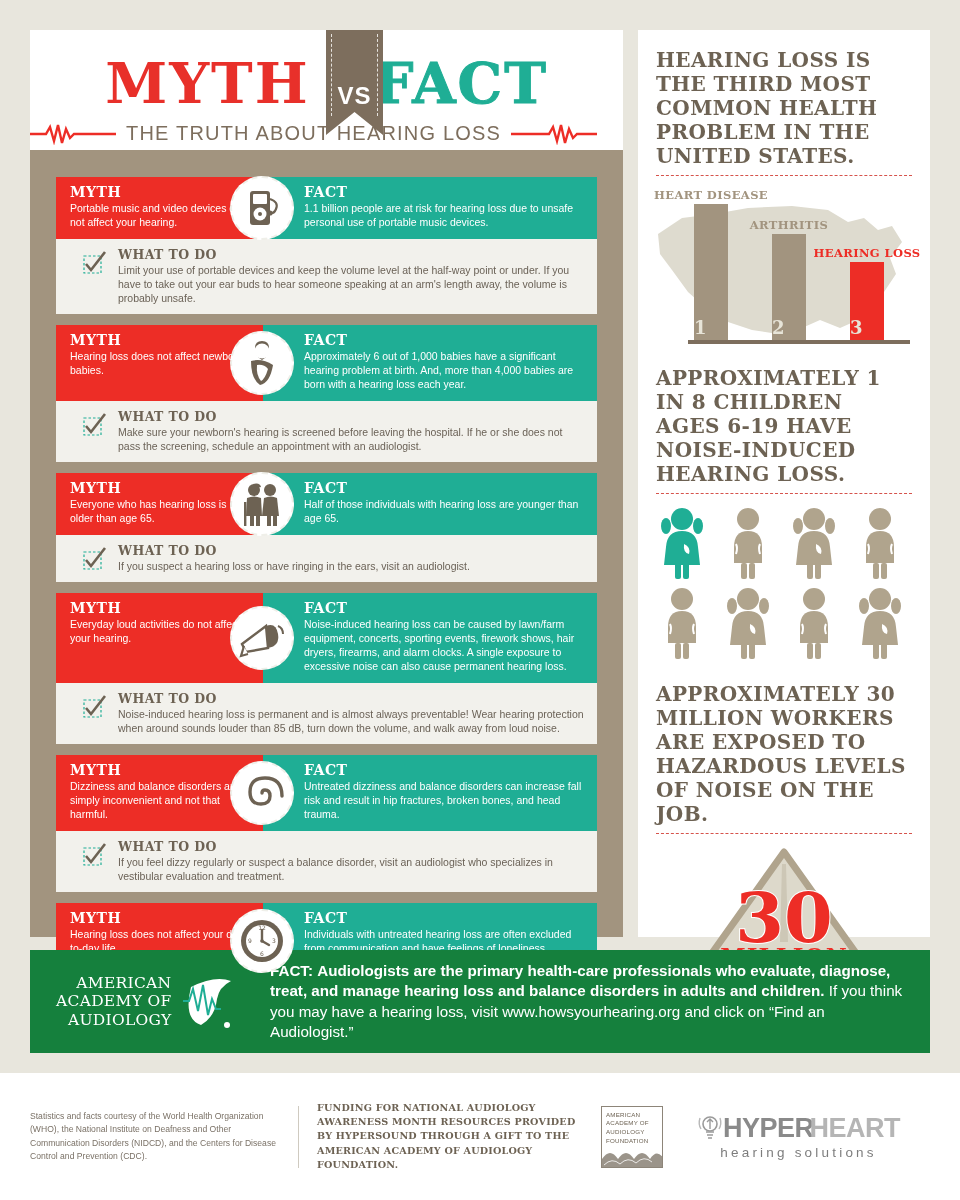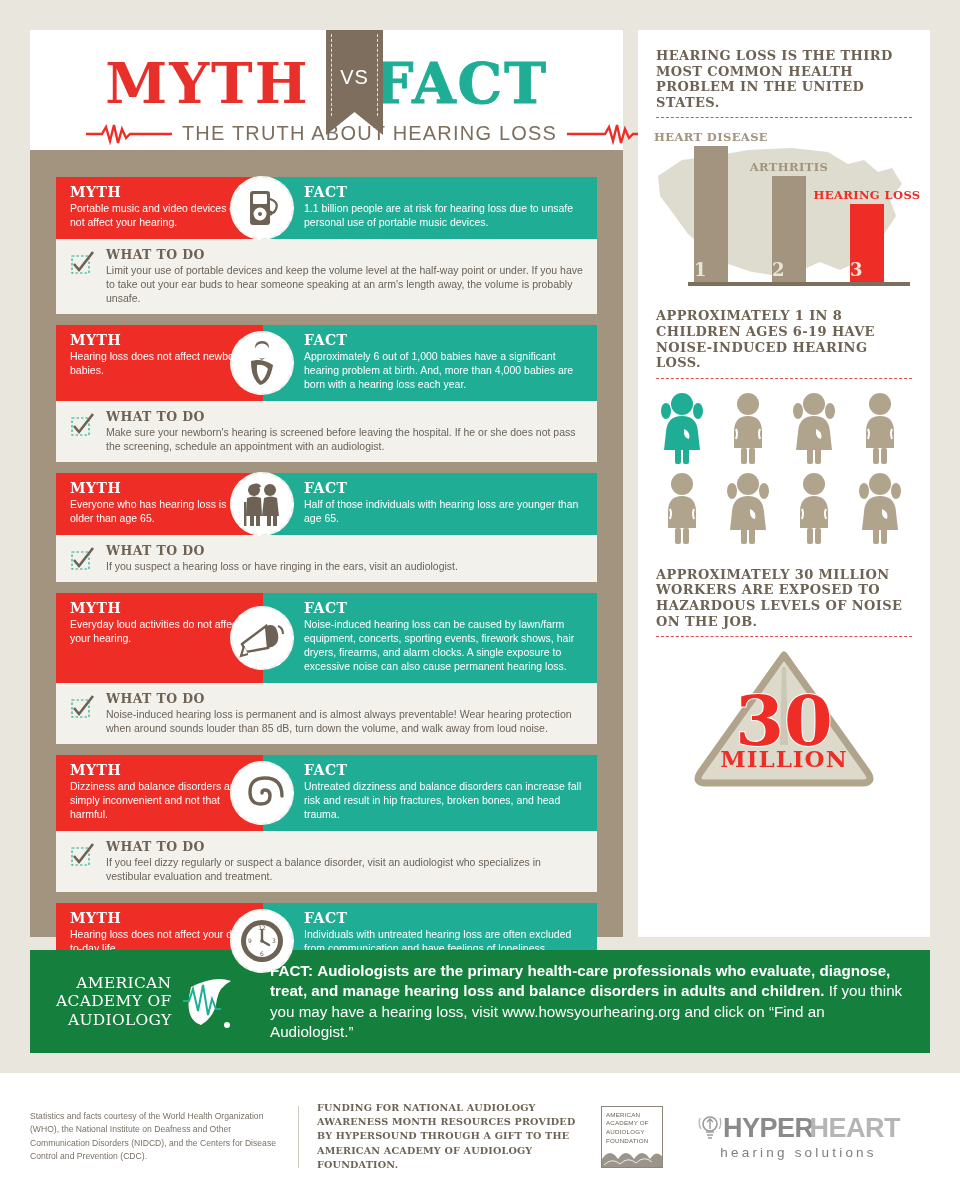--- a/index.html
+++ b/index.html
@@ -37,33 +37,33 @@
     padding-left: 32px; line-height: 1;
     -webkit-text-stroke: 1px #1fae95;
   }
   .vs-ribbon {
     position: absolute; left: 296px; top: 0px; width: 57px; height: 105px;
     background: #7d6e5d;
     clip-path: polygon(0 0, 100% 0, 100% 100%, 50% 78%, 0 100%);
     display: flex; align-items: flex-start; justify-content: center;
   }
   .vs-ribbon .vs-txt {
-    color: #ffffff; font-size: 20px; font-weight: normal; letter-spacing: 1px;
-    margin-top: 36px; font-family: "Liberation Sans", sans-serif;
+    color: #ffffff; font-size: 24px; font-weight: bold; letter-spacing: 1px;
+    margin-top: 52px; font-family: "Liberation Sans", sans-serif;
   }
   .vs-ribbon .dash-l, .vs-ribbon .dash-r {
     position: absolute; top: 4px; width: 0; height: 82px;
     border-left: 1px dashed rgba(255,255,255,.8);
   }
   .vs-ribbon .dash-l { left: 5px; }
   .vs-ribbon .dash-r { right: 5px; }
 
   .subtitle-row {
     position: absolute; left: 0; top: 92px; width: 679px;
-    display: flex; align-items: center; justify-content: center; gap: 10px;
+    display: flex; align-items: center; gap: 10px;
   }
   .subtitle-txt {
     font-size: 20px; color: #7d6e5d; letter-spacing: 1.2px;
     font-family: "Liberation Sans", sans-serif;
   }
   .wave { display:block; }
 
   
   .brown-panel {
     position: absolute; left: 30px; top: 150px; width: 593px; height: 787px;
@@ -87,37 +87,37 @@
   .icon-circle {
     position: absolute; top: 50%; transform: translateY(-50%);
     left: 174px; width: 64px; height: 64px; border-radius: 50%;
     background: #ffffff; border: 2px dashed #efefe9;
     display: flex; align-items: center; justify-content: center;
     z-index: 3;
   }
 
   .todo-row {
     background: #f2f1ec; display: flex; align-items: flex-start;
-    padding: 8px 12px 9px 14px; gap: 10px;
+    padding: 8px 12px 9px 26px; gap: 10px;
   }
   .check-box {
     flex: 0 0 26px; width: 26px; height: 26px; position: relative; margin-top: 3px;
   }
   .todo-body { flex: 1; }
   .todo-lbl { font-family: "DejaVu Serif", serif; font-weight: bold; font-size: 12.5px; color: #6d6253; letter-spacing: .4px; }
   .todo-txt { font-size: 10.5px; color: #6b6257; line-height: 1.35; margin-top: 1px; }
 
   
   .right-col {
     position: absolute; left: 638px; top: 30px; width: 292px; height: 907px;
     background: #ffffff; padding: 18px 18px 0 18px;
   }
   .rc-head {
     font-family: "DejaVu Serif", serif; font-weight: bold;
-    font-size: 13px; line-height: 1.2; color: #6d6253; letter-spacing: .4px;
+    font-size: 20px; line-height: 1.2; color: #6d6253; letter-spacing: .4px;
   }
   .rc-rule { border-top: 1px dashed #d6534c; margin: 7px 0 4px 0; }
 
   
   .chart { position: relative; height: 172px; margin-top: 2px; }
   .us-map { position: absolute; left: -4px; top: 16px; opacity: 1; }
   .bars { position: absolute; left: 20px; bottom: 8px; width: 240px; height: 150px; }
   .bar { position: absolute; bottom: 0; width: 34px; }
   .bar .stem { width: 34px; background: #a2947f; }
   .bar.red .stem { background: #ed2d26; }

